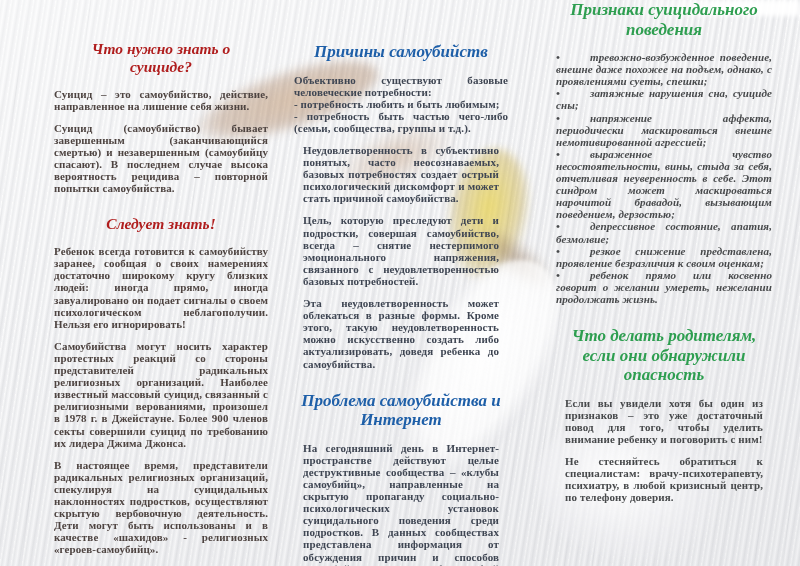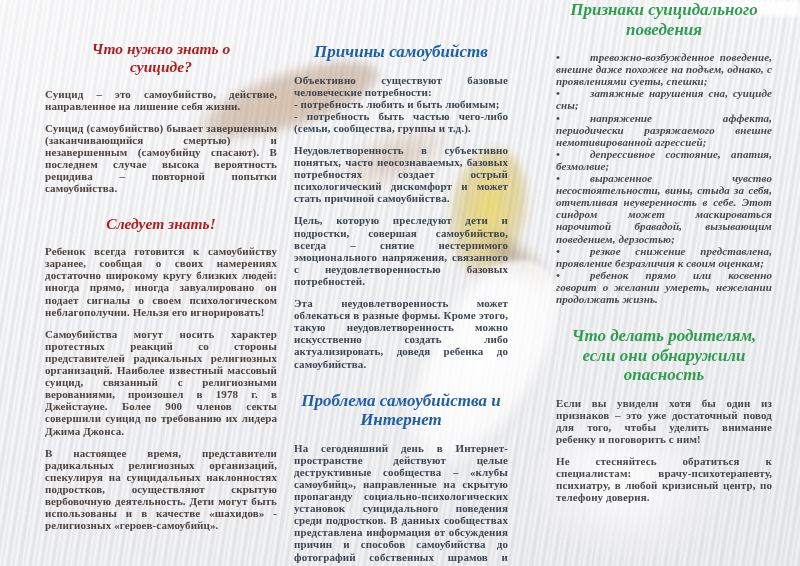--- a/index.html
+++ b/index.html
@@ -74,21 +74,21 @@
   }
   .col1 h2{font-size:15.5px;}
   .hd-red{color:#b01e1e;}
   .hd-blue{color:#1e5fa8;}
   .hd-green{color:#2e9e50;}
   .hd-mid{margin-top:21px;}
   .col1 .hd-first{padding:0 20px;}
 
   p{
     font-size:11px;font-weight:700;line-height:1.1;
-    text-align:justify;margin:0 0 10px;letter-spacing:0.1px;
+    text-align:justify;margin:0 9px 10px;letter-spacing:0.1px;
   }
   p.m0{margin:0;}
   .group{margin:8px 0 10px;}
 
   .bullet{margin:0;font-style:italic;}
   .blt{display:inline-block;width:34px;}
   .warning{color:#2a2a2a;text-align:center;font-weight:bold;margin:2px 0 11px;}
 </style>
 </head>
 <body>
@@ -126,23 +126,23 @@
     <p>Эта неудовлетворенность может облекаться в разные формы. Кроме этого, такую неудовлетворенность можно искусственно создать либо актуализировать, доведя ребенка до самоубийства.</p>
     <h2 class="hd-blue hd-mid">Проблема самоубийства и Интернет</h2>
     <p>На сегодняшний день в Интернет-пространстве действуют целые деструктивные сообщества – «клубы самоубийц», направленные на скрытую пропаганду социально-психологических установок суицидального поведения среди подростков. В данных сообществах представлена информация от обсуждения причин и способов самоубийства до фотографий собственных шрамов и порезов.</p>
   </section>
 
   <section class="col col3">
     <h2 class="hd-green">Признаки суицидального поведения</h2>
 
     <p class="bullet"><span class="blt">•</span><span>тревожно-возбужденное поведение, внешне даже похожее на подъем, однако, с проявлениями суеты, спешки;</span></p>
     <p class="bullet"><span class="blt">•</span><span>затяжные нарушения сна, суициде сны;</span></p>
-    <p class="bullet"><span class="blt">•</span><span>напряжение аффекта, периодически разряжаемого внешне немотивированной агрессией;</span></p>
+    <p class="bullet"><span class="blt">•</span><span>напряжение аффекта, периодически маскироваться внешне немотивированной агрессией;</span></p>
+    <p class="bullet"><span class="blt">•</span><span>выраженное чувство несостоятельности, вины, стыда за себя, отчетливая неуверенность в себе. Этот синдром может маскироваться нарочитой бравадой, вызывающим поведением, дерзостью;</span></p>
     <p class="bullet"><span class="blt">•</span><span>депрессивное состояние, апатия, безмолвие;</span></p>
-    <p class="bullet"><span class="blt">•</span><span>выраженное чувство несостоятельности, вины, стыда за себя, отчетливая неуверенность в себе. Этот синдром может маскироваться нарочитой бравадой, вызывающим поведением, дерзостью;</span></p>
     <p class="bullet"><span class="blt">•</span><span>резкое снижение представлена, проявление безразличия к своим оценкам;</span></p>
     <p class="bullet"><span class="blt">•</span><span>ребенок прямо или косвенно говорит о желании умереть, нежелании продолжать жизнь.</span></p>
 
     <h2 class="hd-green hd-mid">Что делать родителям, если они обнаружили опасность</h2>
     <p>Если вы увидели хотя бы один из признаков – это уже достаточный повод для того, чтобы уделить внимание ребенку и поговорить с ним!</p>
     <p>Не стесняйтесь обратиться к специалистам: врачу-психотерапевту, психиатру, в любой кризисный центр, по телефону доверия.</p>
   </section>
 </div>
 
 </body></html>

